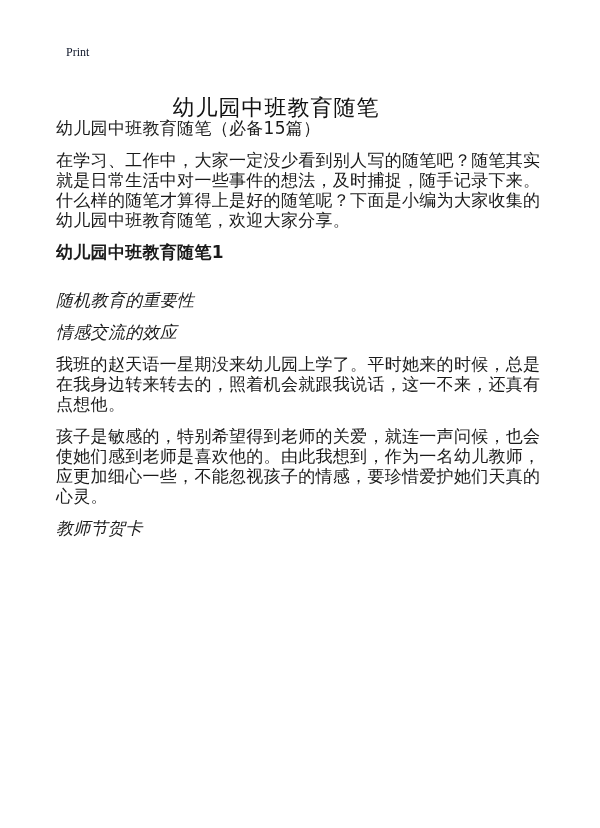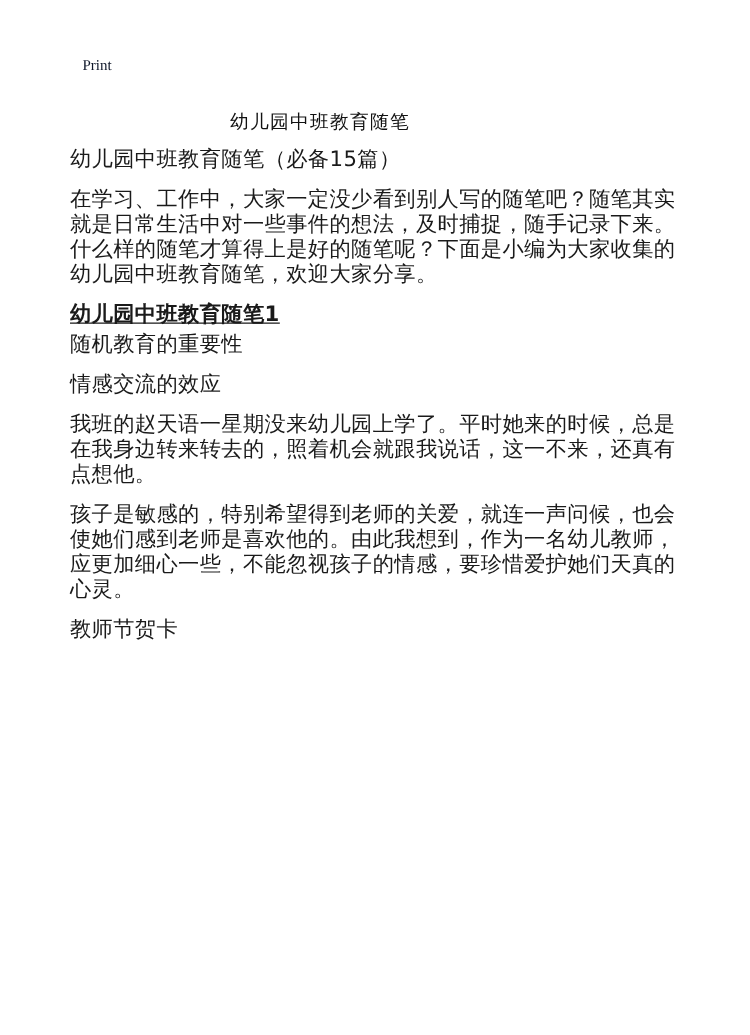--- a/index.html
+++ b/index.html
@@ -8,33 +8,34 @@
       font-family: "DejaVu Sans", "Liberation Sans", sans-serif;
       color: #1a1a1a;
     }
     .print-label {
       position: absolute; left: 55px; top: 45px;
       font-family: "Liberation Serif", "DejaVu Serif", serif;
       font-size: 12px; color: #0f172a; margin-left: 11px;
     }
     .title {
       position: absolute; left: 0; width: 512px; top: 78px;
-      text-align: center; font-size: 15px; font-weight: normal; color: #111;
+      text-align: center; font-size: 22px; font-weight: normal; color: #111;
       letter-spacing: 1px;
+      padding-left: 20px;
     }
     .content {
       position: absolute; left: 56px; width: 490px; top: 118px;
     }
     .p {
       font-size: 17px; line-height: 20px; margin: 0 0 12px 0;
       letter-spacing: 0.3px; word-break: break-all;
     }
     .subtitle { margin-bottom: 12px; }
-    .h2 { font-weight: bold; margin-bottom: 4px; text-decoration: underline; }
-    .small-head { margin-bottom: 12px; }
+    .h2 { font-weight: bold; margin-bottom: 28px; }
+    .small-head { margin-bottom: 12px; font-style: italic; }
   </style>
 </head>
 <body>
 
 <div class="print-label">Print</div>
 <h1 class="title">幼儿园中班教育随笔</h1>
 
 <div class="content">
   <p class="p subtitle">幼儿园中班教育随笔（必备15篇）</p>
   <p class="p">在学习、工作中，大家一定没少看到别人写的随笔吧？随笔其实就是日常生活中对一些事件的想法，及时捕捉，随手记录下来。什么样的随笔才算得上是好的随笔呢？下面是小编为大家收集的幼儿园中班教育随笔，欢迎大家分享。</p>

